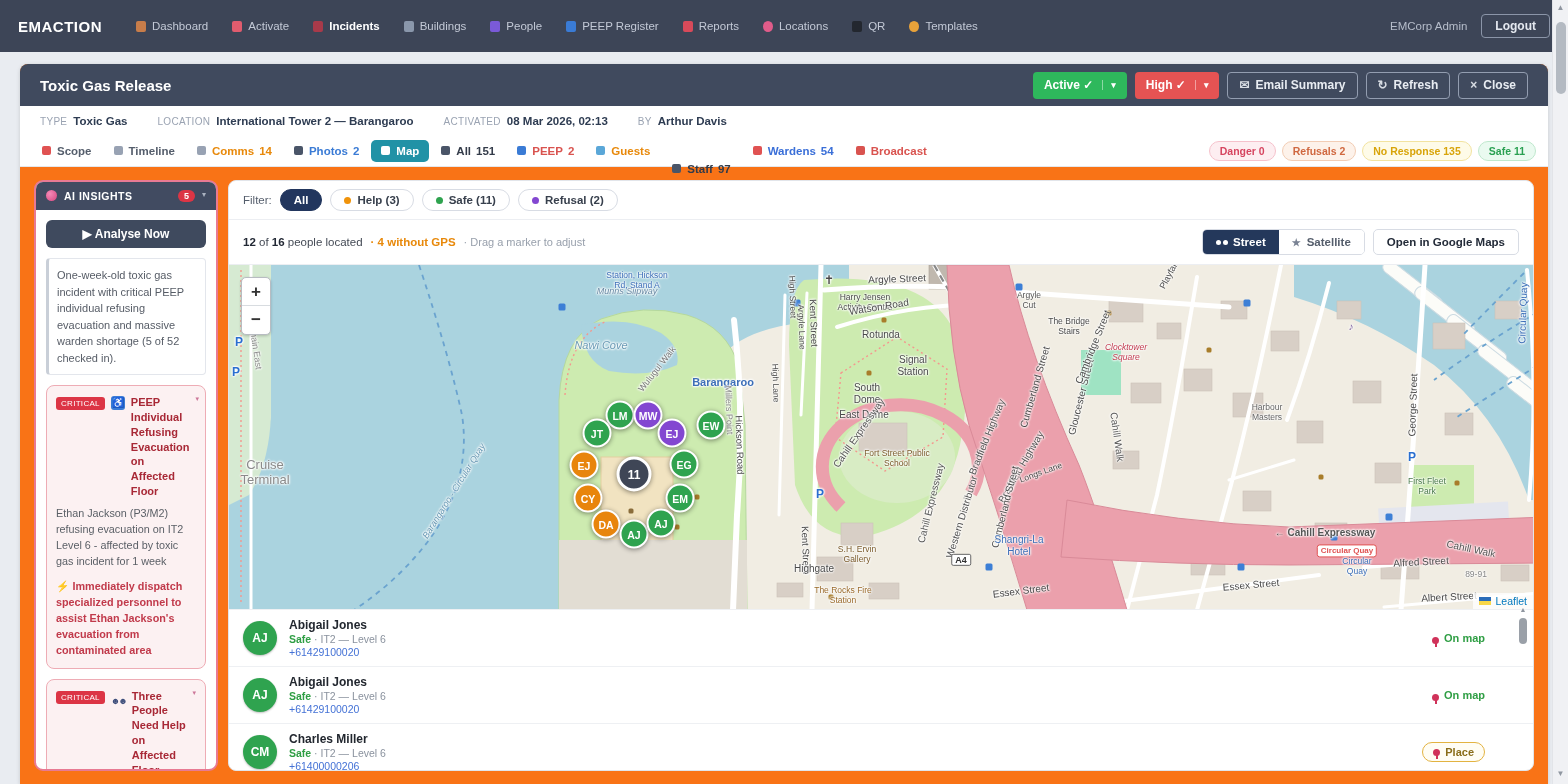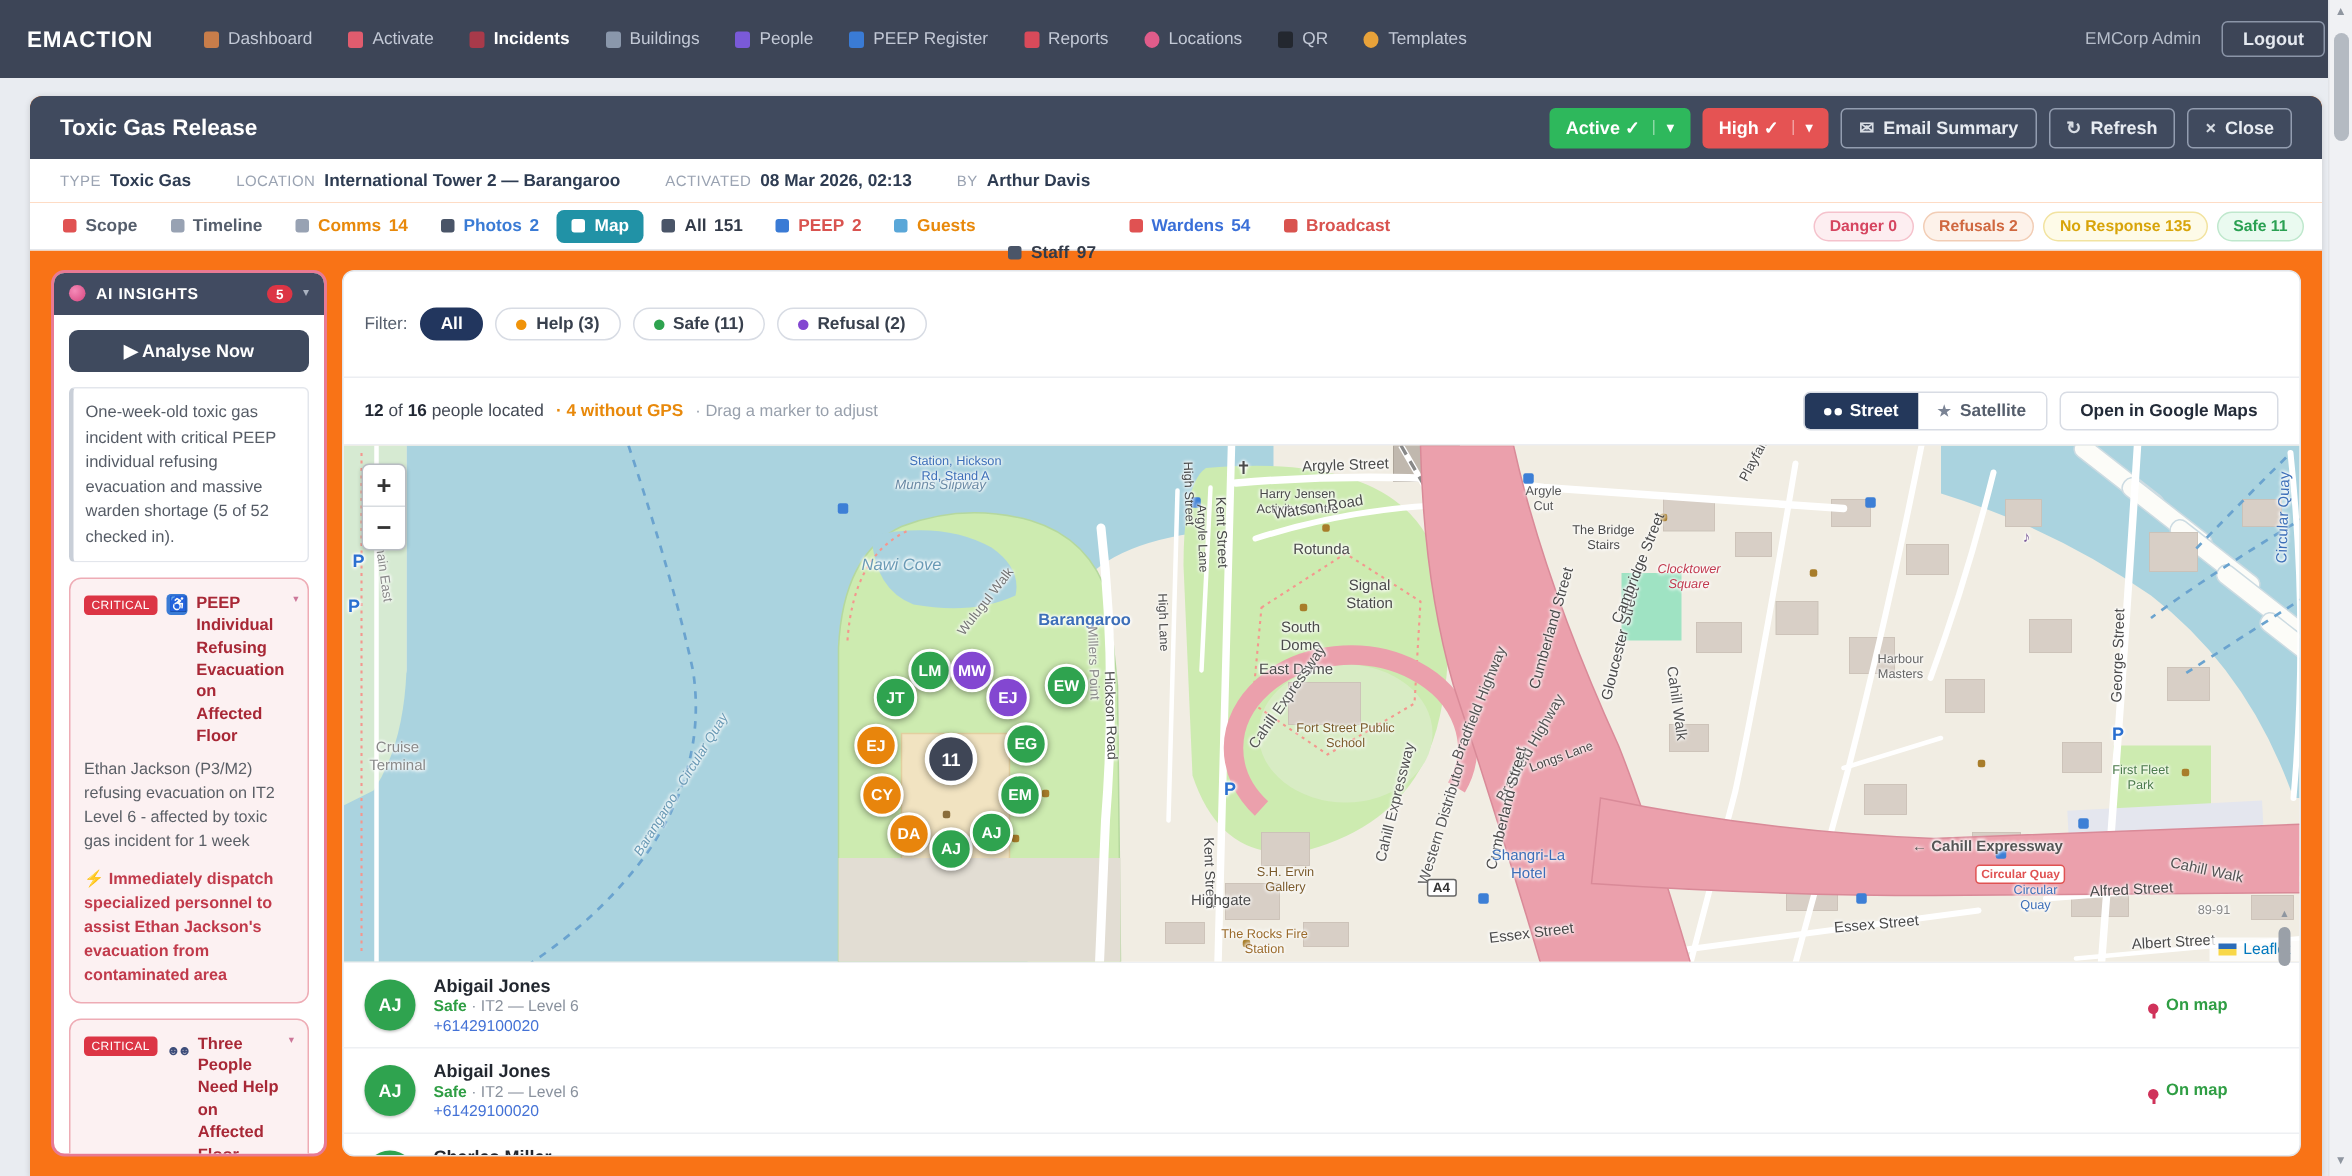--- a/index.html
+++ b/index.html
@@ -73,21 +73,21 @@
   .ico-peep::before { content:"♿"; color:#fff; font-size:10px; position:absolute; left:2px; top:1px; }
   .ico-people::before { content:"☻☻"; color:#3d4d7a; font-size:9px; letter-spacing:-2px; }
   .ai-card-title { color:#a82836; font-weight:bold; font-size:11px; line-height:1.35; flex:1; }
   .card-caret { color:#c79; font-size:7px; }
   .ai-card-body { margin-top:6px; font-size:10.8px; color:#5a5f66; line-height:1.5; }
   .ai-card-action { margin-top:8px; font-size:10.8px; font-weight:bold; color:#c13a4b; line-height:1.5; }
   .ai-card-action::before { content:"⚡ "; color:#f0a020; }
 
   
   .main-panel { flex:1; background:#fff; border:1px solid #e2e5ea; border-radius:8px; position:relative; overflow:hidden; }
-  .filter-row { display:flex; align-items:center; gap:8px; padding:24px 14px; border-bottom:1px solid #eceef2; }
+  .filter-row { display:flex; align-items:center; gap:8px; padding:8px 14px; border-bottom:1px solid #eceef2; }
   .filter-label { font-size:11.5px; color:#555e6c; }
   .pill { display:flex; align-items:center; gap:6px; border:1px solid #d8dce4; border-radius:14px;
     padding:4px 13px; font-size:11.5px; font-weight:bold; color:#38404d; cursor:pointer; background:#fff; }
   .pill.active { background:#22365e; color:#fff; border-color:#22365e; }
   .dot { width:7px; height:7px; border-radius:50%; background:#999; }
 
   .map-toolbar { display:flex; align-items:center; padding:9px 14px; }
   .tb-text { font-size:11.5px; color:#444a55; }
   .tb-text b { color:#222834; }
   .tb-gps { color:#e8890b; font-weight:bold; font-size:11.5px; margin-left:8px; }
@@ -572,21 +572,21 @@
           <span class="map-label" style="left: 428px; top: 104px; transform: translate(-50%, -50%) rotate(-52deg); color: rgb(119, 119, 119); font-size: 9px;">Wulugul Walk</span>
 
           <span class="map-label" style="left: 494px; top: 117px; transform: translate(-50%, -50%); color: rgb(61, 111, 184); font-size: 11px; font-weight: bold;">Barangaroo</span>
 
           <span class="map-label" style="left: 500px; top: 145px; transform: translate(-50%, -50%) rotate(88deg); color: rgb(138, 138, 138); font-size: 9px;">Millers Point</span>
 
           <span class="map-label" style="left: 408px; top: 16px; transform: translate(-50%, -50%); color: rgb(61, 111, 184); font-size: 8.5px; width: 72px; white-space: normal;">Station, Hickson Rd, Stand A</span>
 
           <span class="map-label" style="left: 26px; top: 78px; transform: translate(-50%, -50%) rotate(82deg); color: rgb(138, 138, 138); font-size: 9px;">Balmain East</span>
 
-          <span class="map-label" style="left: 36px; top: 208px; transform: translate(-50%, -50%); color: rgb(138, 138, 138); font-size: 10px; width: 55px; white-space: normal;">Cruise Terminal</span>
+          <span class="map-label" style="left: 36px; top: 208px; transform: translate(-50%, -50%); color: rgb(138, 138, 138); font-size: 13px; width: 55px; white-space: normal;">Cruise Terminal</span>
 
           <span class="map-label" style="left: 225px; top: 226px; transform: translate(-50%, -50%) rotate(-58deg); color: rgb(106, 154, 181); font-size: 9px; font-style: italic;">Barangaroo - Circular Quay</span>
 
           <span class="map-label" style="left: 10px; top: 78px; transform: translate(-50%, -50%); color: rgb(42, 111, 208); font-size: 12px; font-weight: bold;">P</span>
 
           <span class="map-label" style="left: 7px; top: 108px; transform: translate(-50%, -50%); color: rgb(42, 111, 208); font-size: 12px; font-weight: bold;">P</span>
 
           <span class="map-label" style="left: 591px; top: 230px; transform: translate(-50%, -50%); color: rgb(42, 111, 208); font-size: 12px; font-weight: bold;">P</span>
 
           <span class="map-label" style="left: 1183px; top: 193px; transform: translate(-50%, -50%); color: rgb(42, 111, 208); font-size: 12px; font-weight: bold;">P</span>

